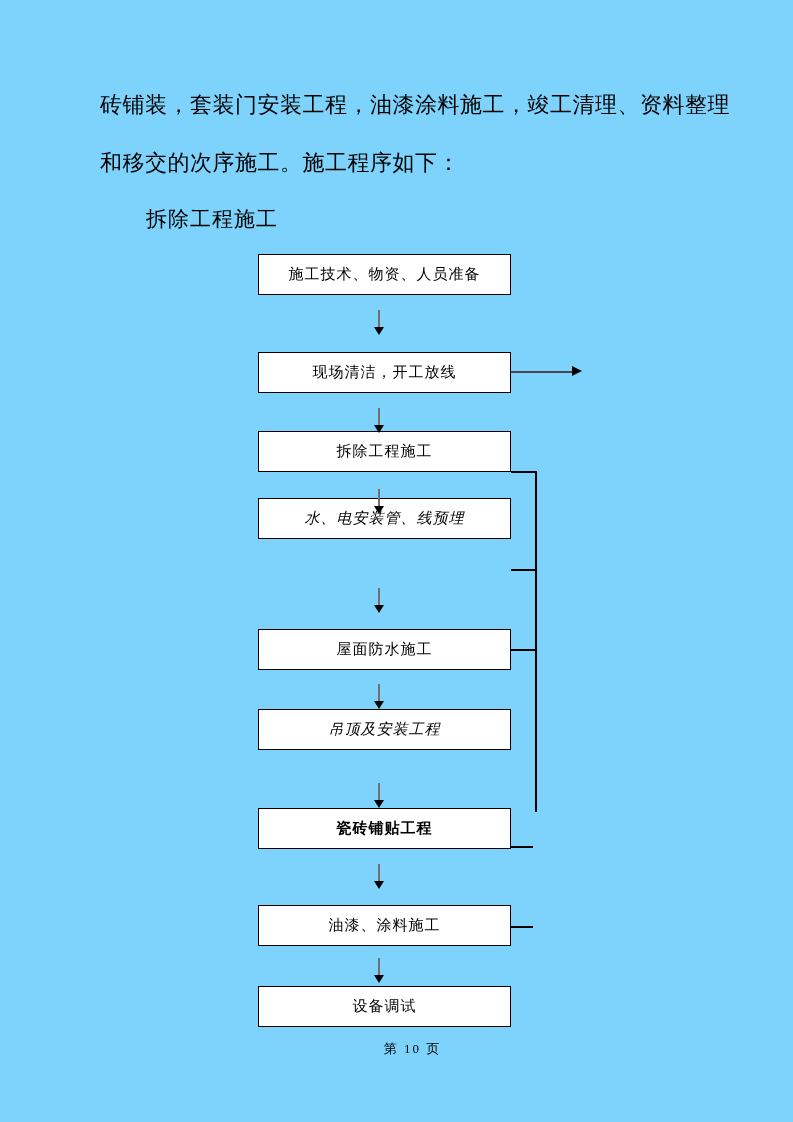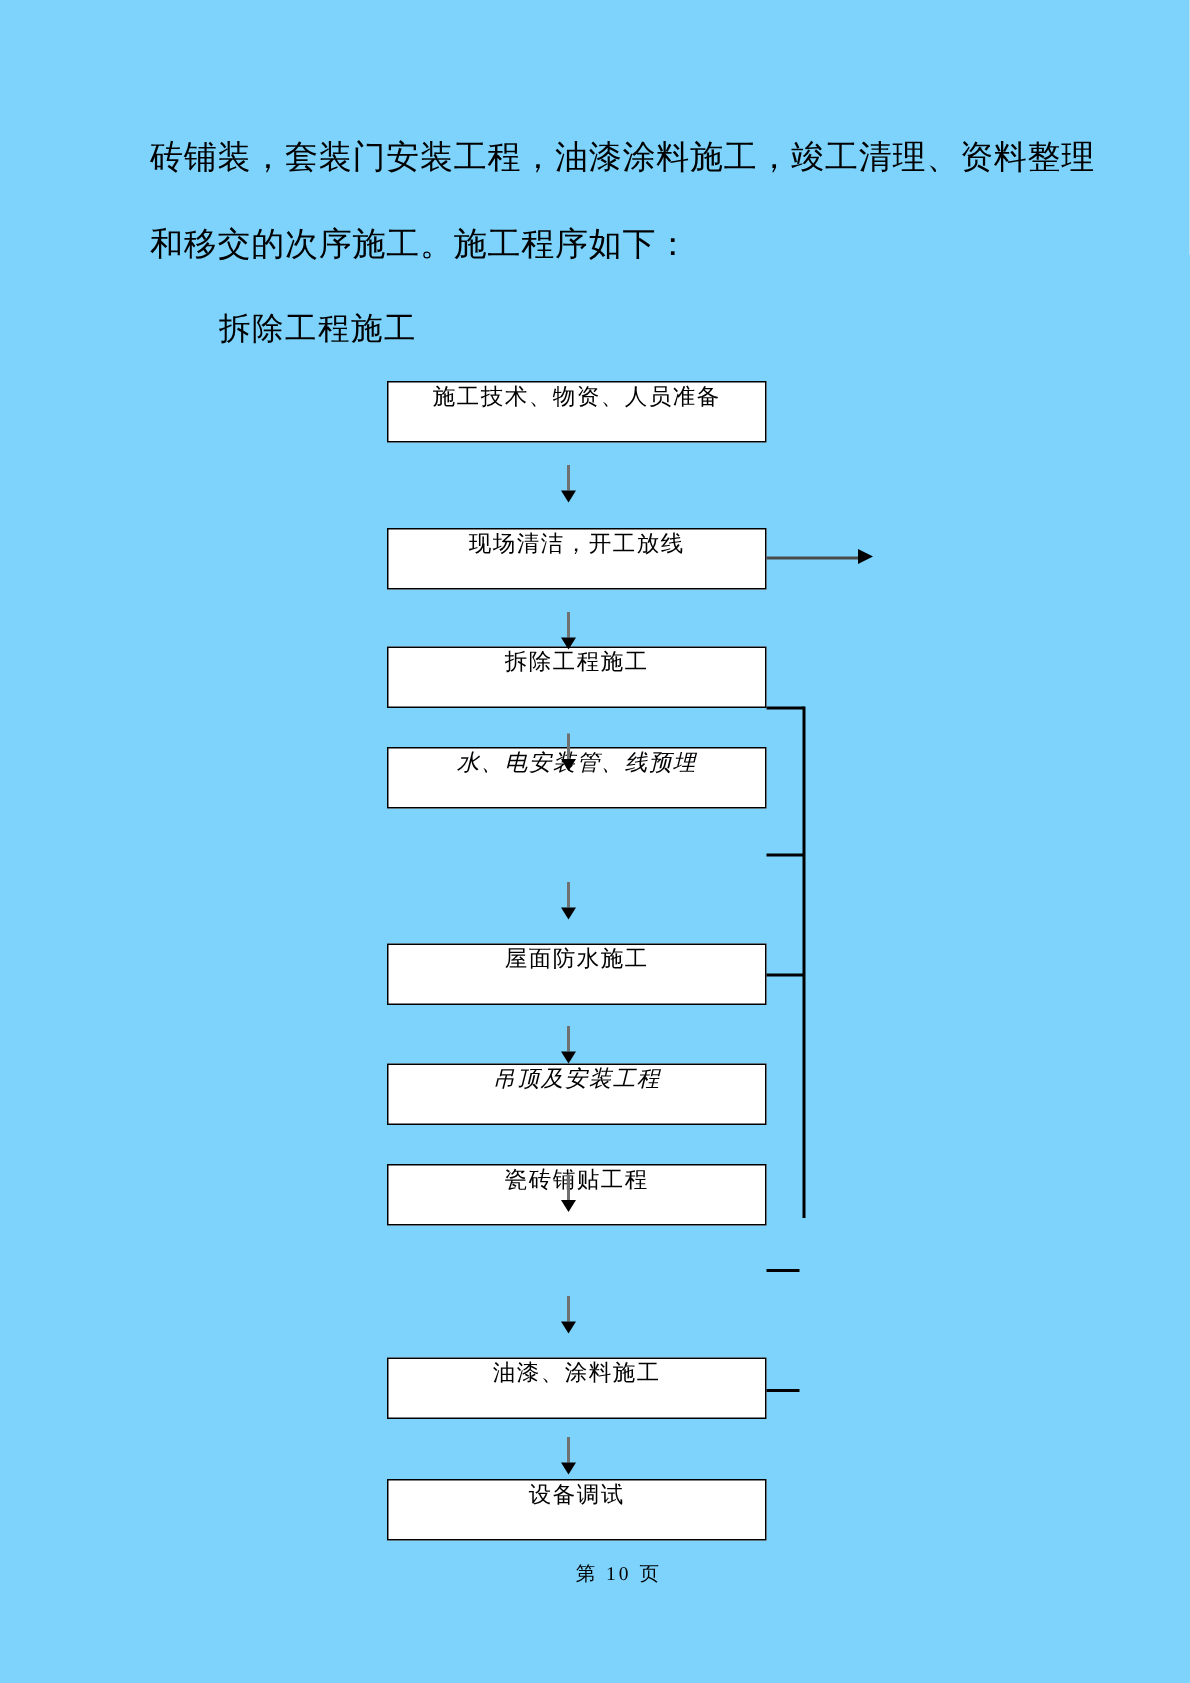--- a/index.html
+++ b/index.html
@@ -20,26 +20,26 @@
   .line1 { top:92px; }
   .line2 { top:150px; }
   .section-title {
     position:absolute; left:146px; top:205px;
     font-size:21px; letter-spacing:1px; white-space:nowrap;
   }
   
   .fbox {
     position:absolute; left:258px; width:253px; height:41px;
     border:1.5px solid #000; box-sizing:border-box; background:#fff;
-    display:flex; align-items:flex-start; justify-content:center;
+    display:flex; align-items:center; justify-content:center;
     font-size:15px; letter-spacing:1px; white-space:nowrap;
   }
   .b1 { top:254px; } .b2 { top:352px; } .b3 { top:431px; }
   .b4 { top:498px;font-style:italic; } .b5 { top:629px; } .b6 { top:709px;font-style:italic; }
-  .b7 { top:776px; } .b8 { top:905px; } .b9 { top:986px; }
+  .b7 { top:808px;font-weight:bold; } .b8 { top:905px; } .b9 { top:986px; }
   .sbox {
     position:absolute; width:110px; height:40px;
     border:1px solid #000; box-sizing:border-box; background:#fff;
     display:flex; align-items:center; justify-content:center;
     font-size:15px; letter-spacing:1px; white-space:nowrap;
   }
   .s1 { left:582px; top:352px; }
   .s2 { left:583px; top:814px; height:39px; }
   
   .varrow { position:absolute; left:373px; width:11px; }

